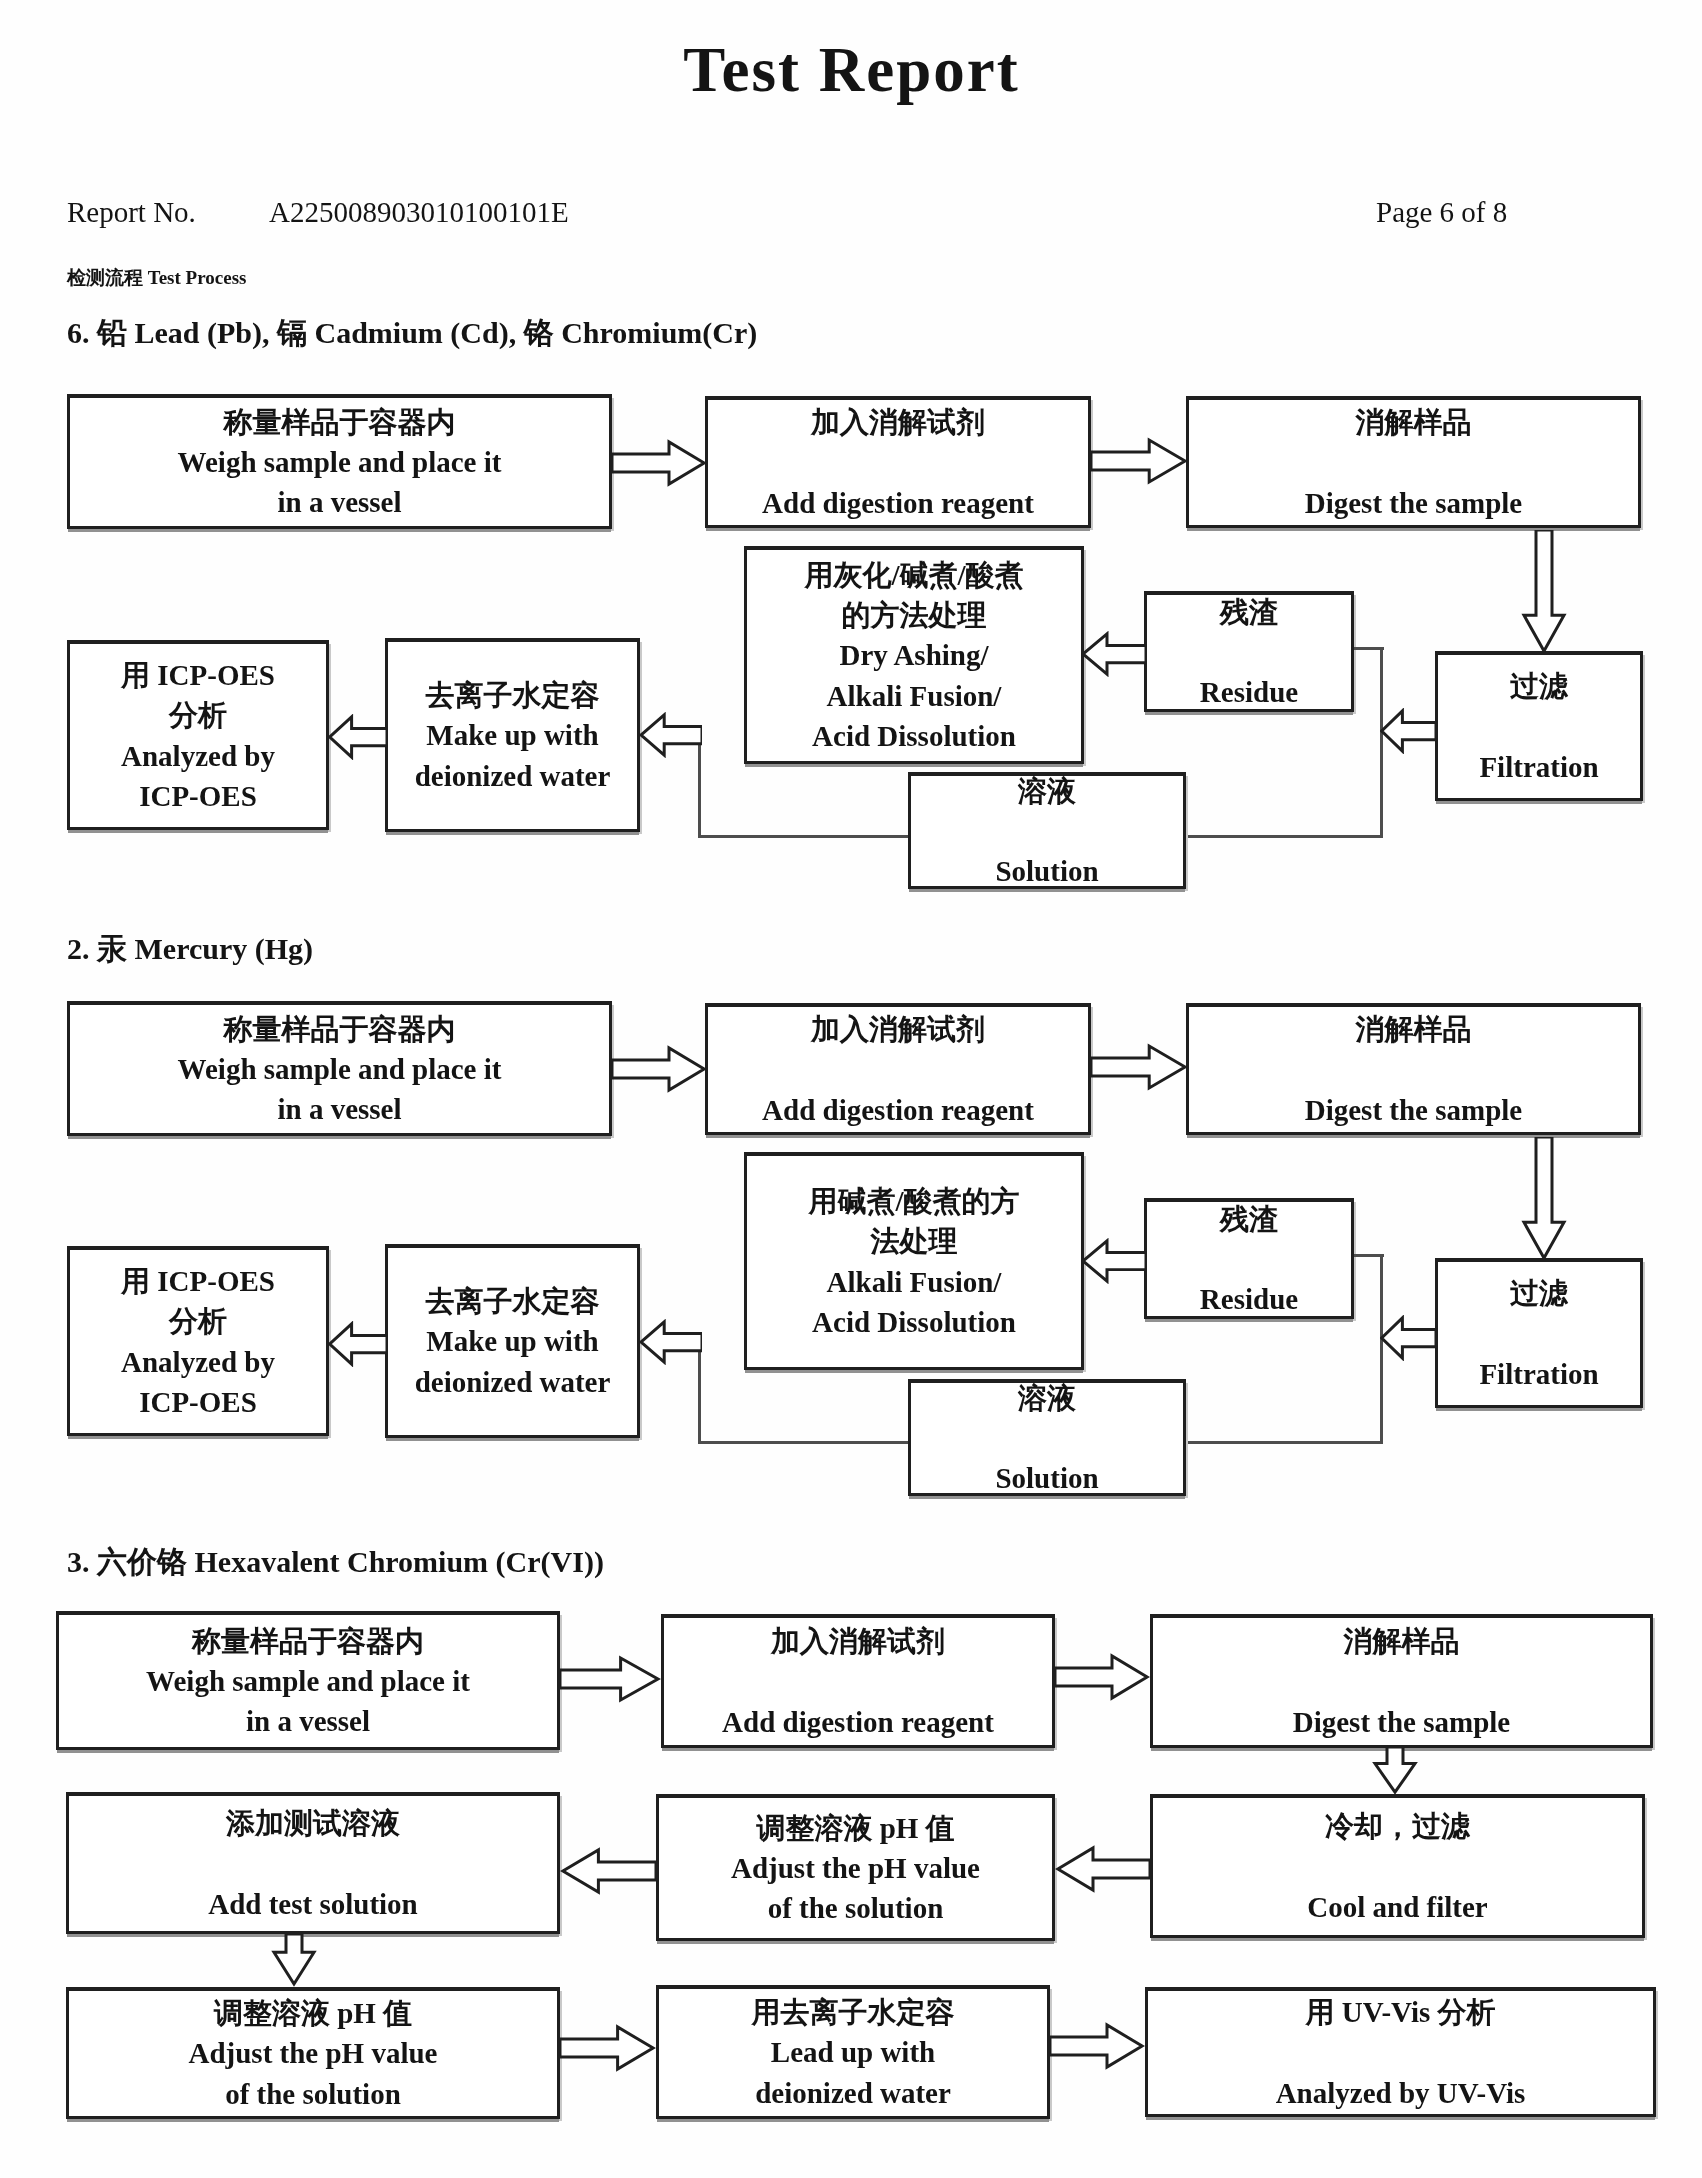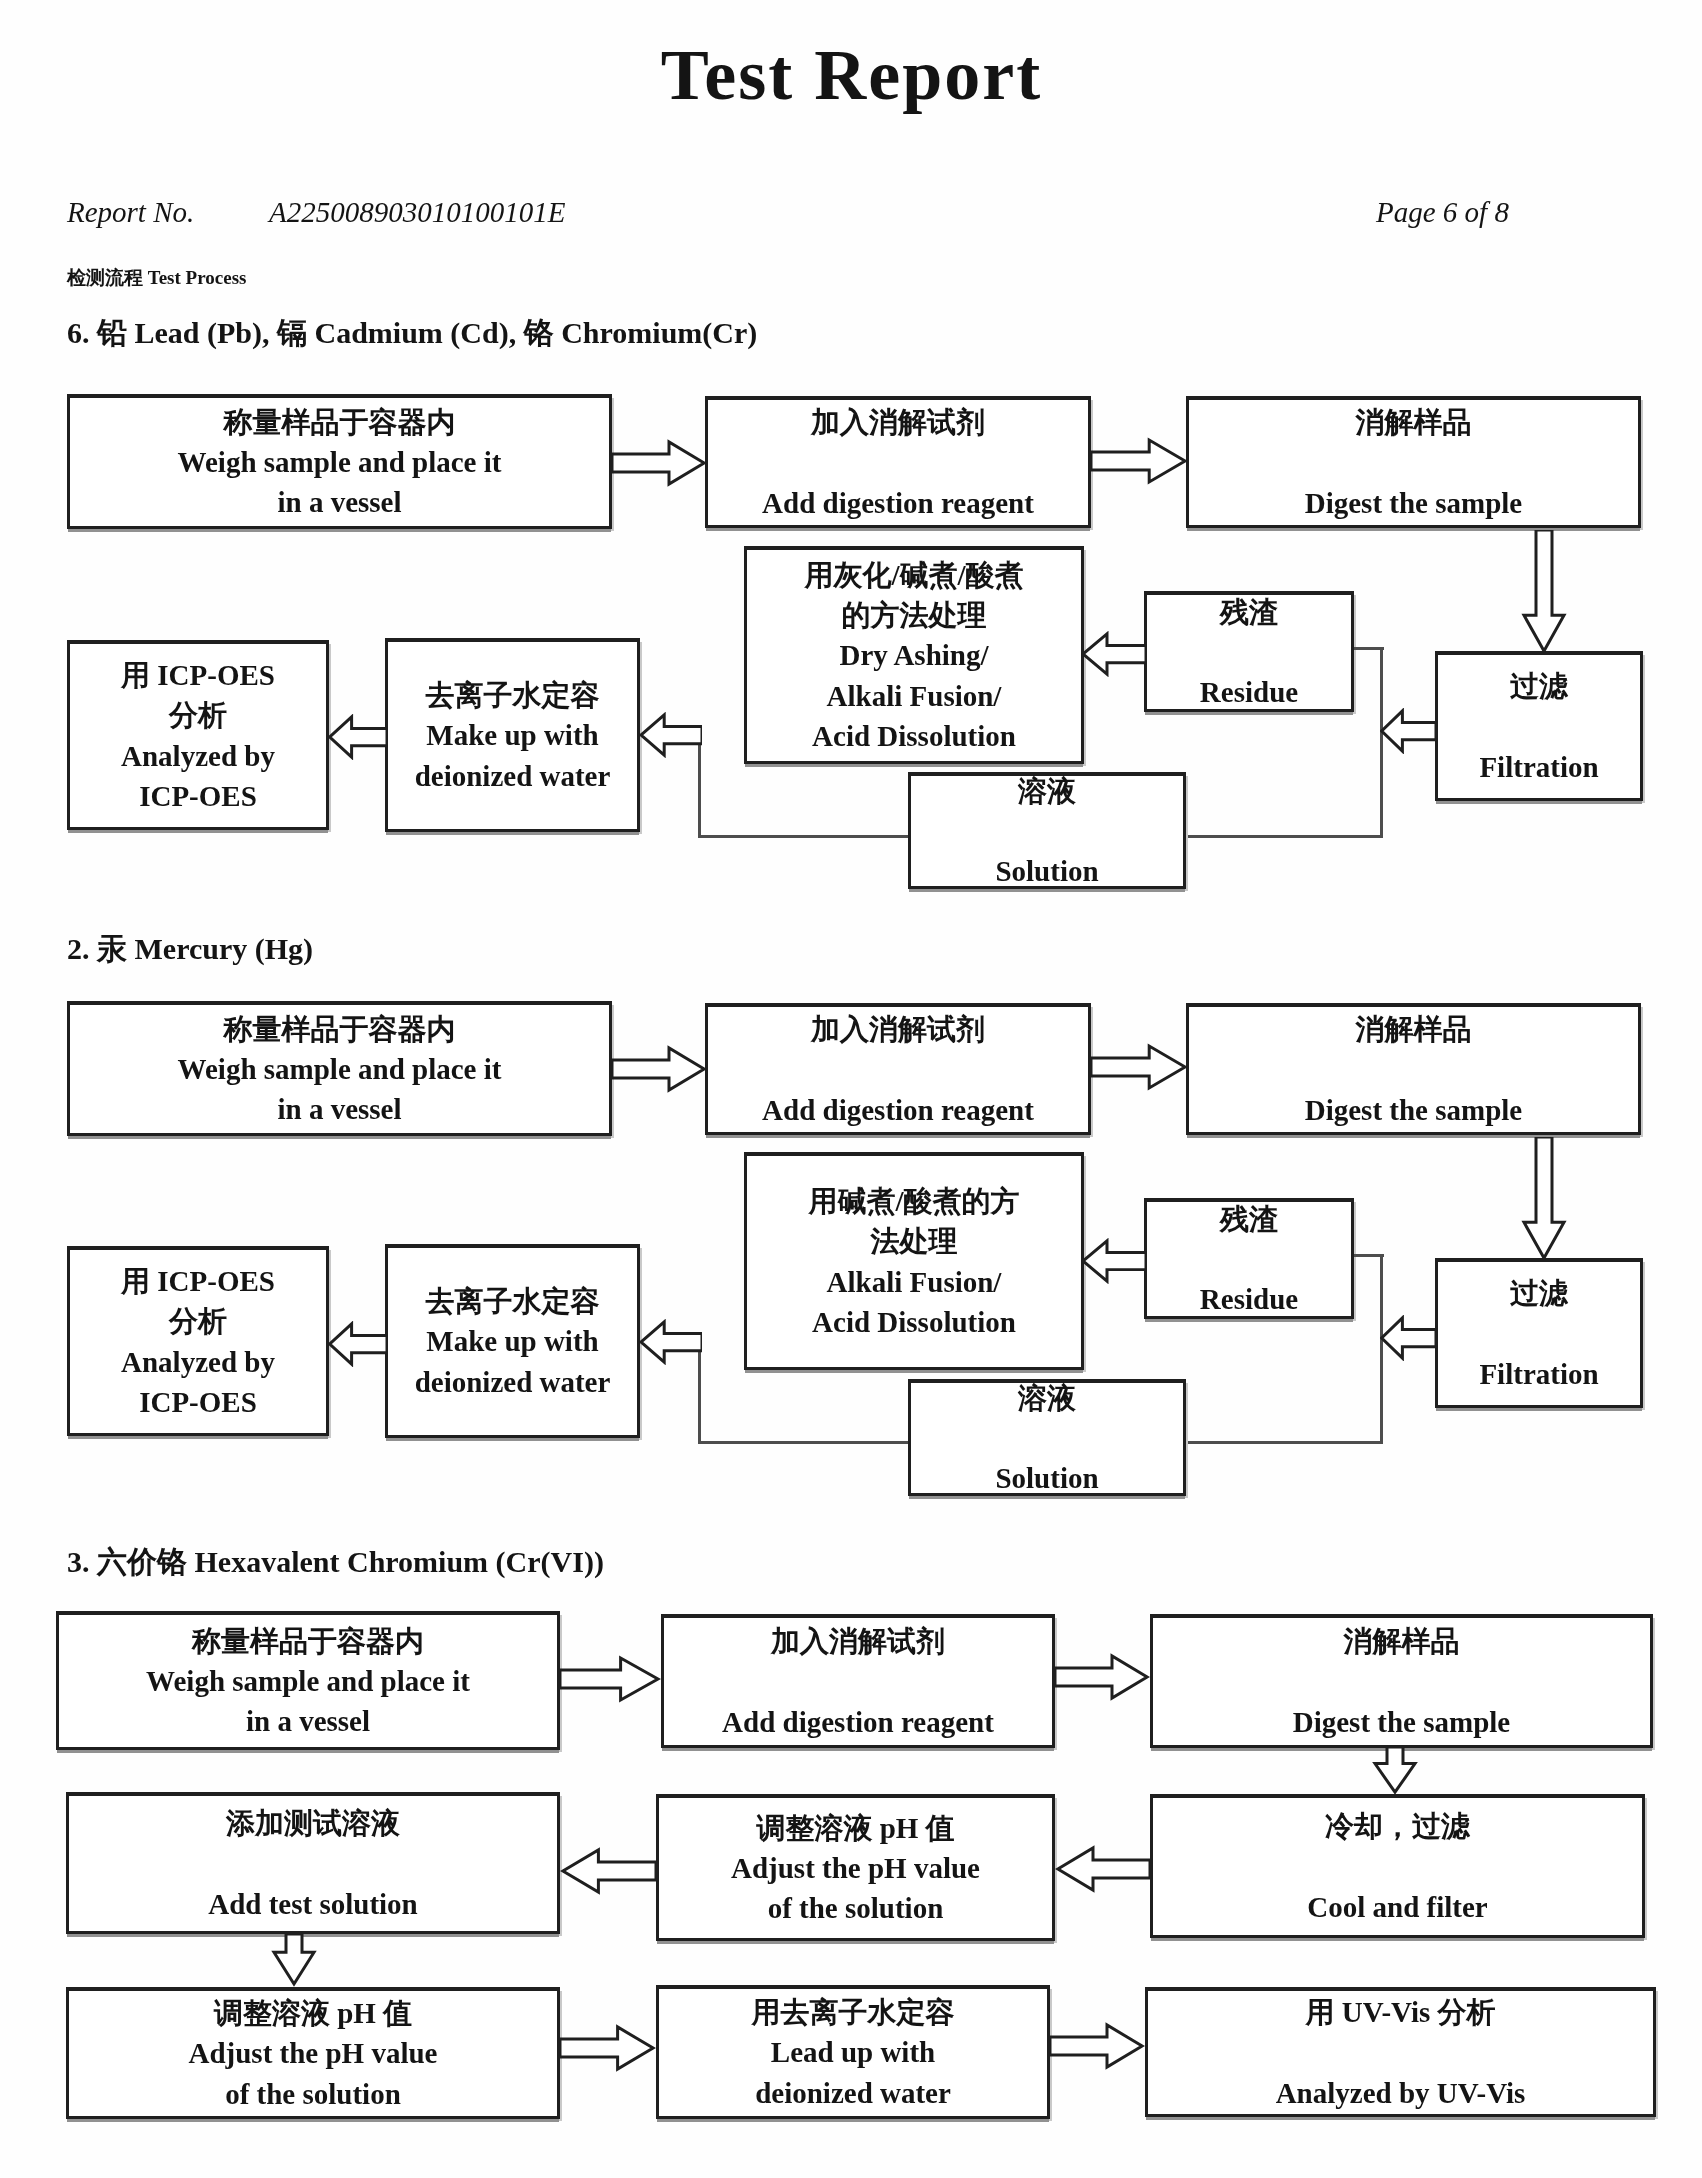--- a/index.html
+++ b/index.html
@@ -4,23 +4,23 @@
 <style>
   * { margin:0; padding:0; box-sizing:border-box; }
   html,body { background:#ffffff; }
   .page {
     position:relative; width:1703px; height:2178px; margin:0 auto;
     background:#fefefe; color:#141414; overflow:hidden;
     font-family:"Liberation Serif","DejaVu Serif",serif;
   }
   .title {
     position:absolute; top:34px; left:0; width:100%;
-    text-align:center; font-size:72px; font-weight:700; letter-spacing:2px;
+    text-align:center; font-size:63px; font-weight:700; letter-spacing:2px;
   }
-  .meta { position:absolute; font-size:29px; font-weight:400;font-style:italic; }
+  .meta { position:absolute; font-size:29px; font-weight:400; }
   .hd   { position:absolute; font-size:30px; font-weight:700; }
   .fc-box {
     position:absolute; background:#ffffff;
     border:3px solid #1f1f1f; border-top-width:4px;
     box-shadow:0 4px 0 -1px #919191, 3px 3px 0 -1px #c9c9c9;
     display:flex; align-items:center; justify-content:center;
     text-align:center; white-space:pre-line;
     font-size:29px; font-weight:700; line-height:1.38;
   }
   .ln  { position:absolute; background:#4d4d4d; }

